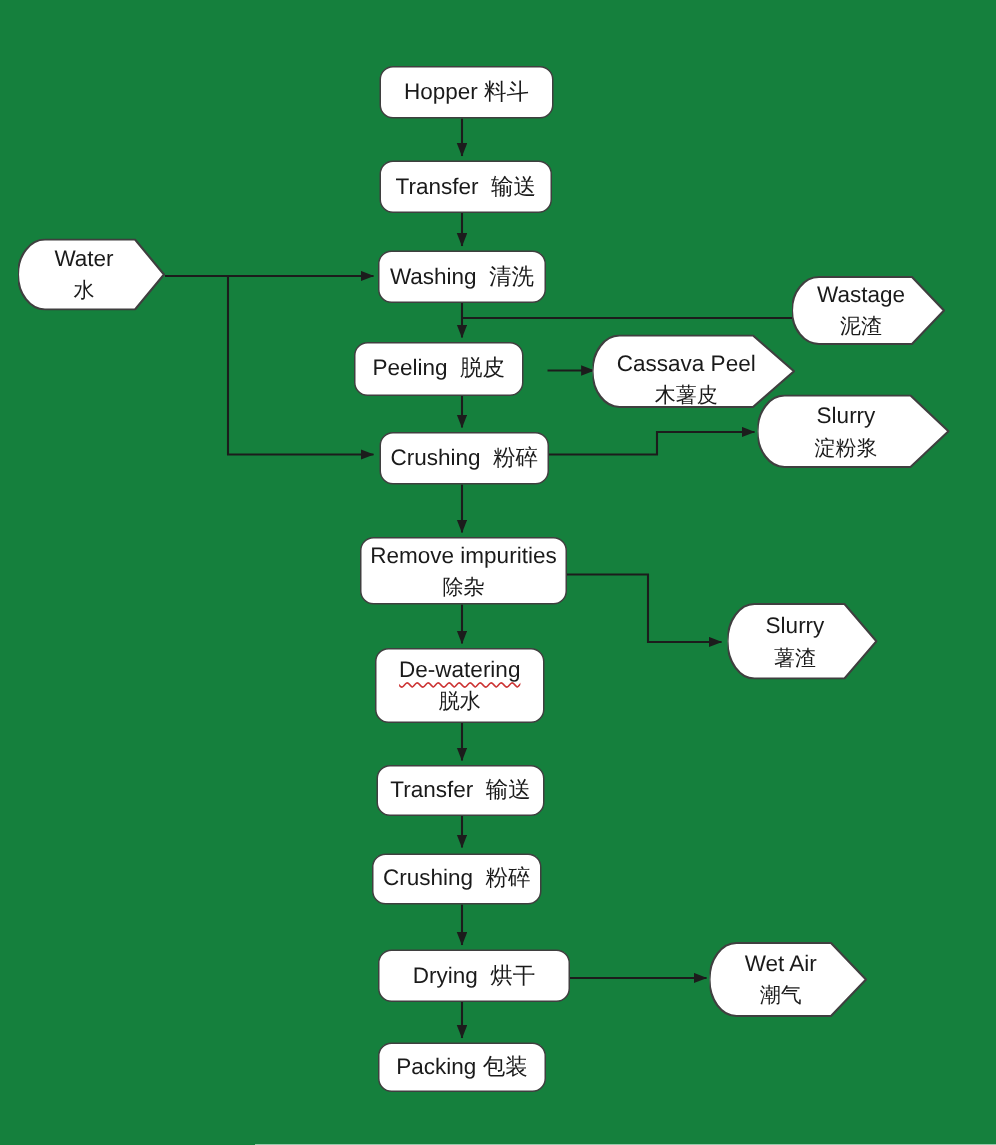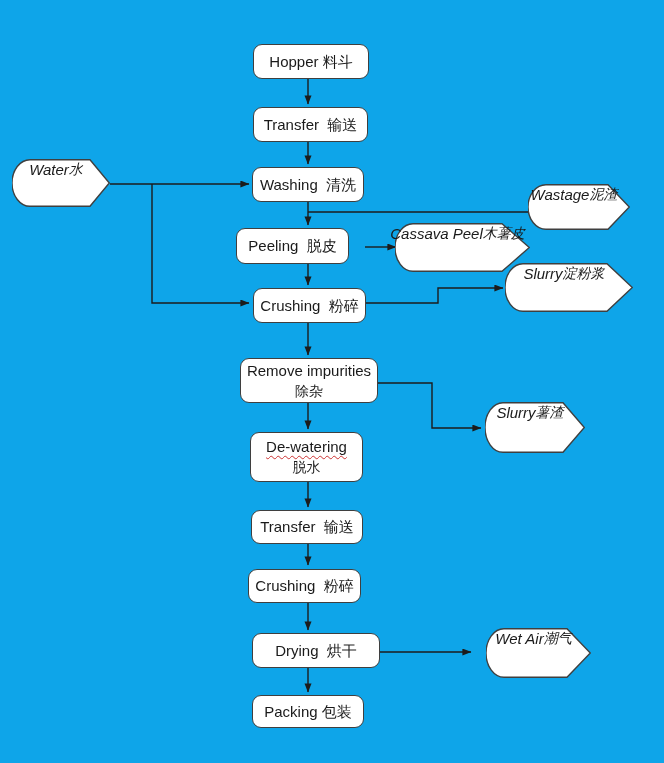--- a/index.html
+++ b/index.html
@@ -2,41 +2,41 @@
 <html style="--line: #1c1c1c; --shape-border: #3f3f3f; --shape-fill: #ffffff; --text: #1a1a1a; --squiggle: #cc3333;"><head>
 <meta charset="utf-8">
 <style>
   * { margin:0; padding:0; box-sizing:border-box; }
   html,body { background:#ffffff; }
   body {
     width:664px; height:763px;
     font-family:"Liberation Sans", sans-serif;
     color:var(--text,#1a1a1a);
   }
-  #canvas { position:relative; width:664px; height:763px; background:#0ea5e9; overflow:hidden; }
+  #canvas { position:relative; width:664px; height:763px; background:#15803d; overflow:hidden; }
 
   #connectors { position:absolute; left:0; top:0; z-index:0; }
   #connectors polyline { fill:none; stroke:var(--line,#1c1c1c); stroke-width:1.4; }
   #connectors marker path { fill:var(--line,#1c1c1c); }
 
   .pbox {
     position:absolute; z-index:1;
     background:var(--shape-fill,#ffffff);
     border:1.4px solid var(--shape-border,#3f3f3f);
     border-radius:9px;
     display:flex; flex-direction:column; align-items:center; justify-content:center;
     font-size:15px; line-height:20px; white-space:pre; text-align:center;
   }
   .term { position:absolute; z-index:1; }
   .term svg { position:absolute; left:0; top:0; display:block; }
   .term svg path { fill:var(--shape-fill,#ffffff); stroke:var(--shape-border,#3f3f3f); stroke-width:1.4; }
   .ttext {
     position:relative; z-index:1; width:100%; height:100%;
-    display:flex; justify-content:center;
-    font-size:15px; line-height:21px; padding-right:10px; white-space:pre; text-align:center;font-style:italic;
+    display:flex; flex-direction:column; justify-content:center;
+    font-size:15px; line-height:21px; padding-right:10px; white-space:pre; text-align:center;
   }
   .zh { font-size:14px; }
   .squiggle {
     text-decoration-line:underline;
     text-decoration-style:wavy;
     text-decoration-color:var(--squiggle,#cc3333);
     text-decoration-thickness:1px;
     text-underline-offset:3px;
   }
 </style>
@@ -159,21 +159,21 @@
   <div class="term" style="left:485px;top:402px;width:100px;height:51px">
     <svg width="100" height="51" viewBox="0 0 100 51">
       <path d="M18,0.7 L78,0.7 L99.3,25.5 L78,50.3 L18,50.3 A18,24.8 0 0 1 18,0.7 Z"></path>
     </svg>
     <div class="ttext">
       <span>Slurry</span>
       <span class="zh">薯渣</span>
     </div>
   </div>
 
-  <div class="term" style="left:486px;top:628px;width:105px;height:50px">
+  <div class="term" style="left:473px;top:628px;width:105px;height:50px">
     <svg width="105" height="50" viewBox="0 0 105 50">
       <path d="M18,0.7 L81,0.7 L104.3,25 L81,49.3 L18,49.3 A18,24.3 0 0 1 18,0.7 Z"></path>
     </svg>
     <div class="ttext">
       <span>Wet Air</span>
       <span class="zh">潮气</span>
     </div>
   </div>
 
 </div>

